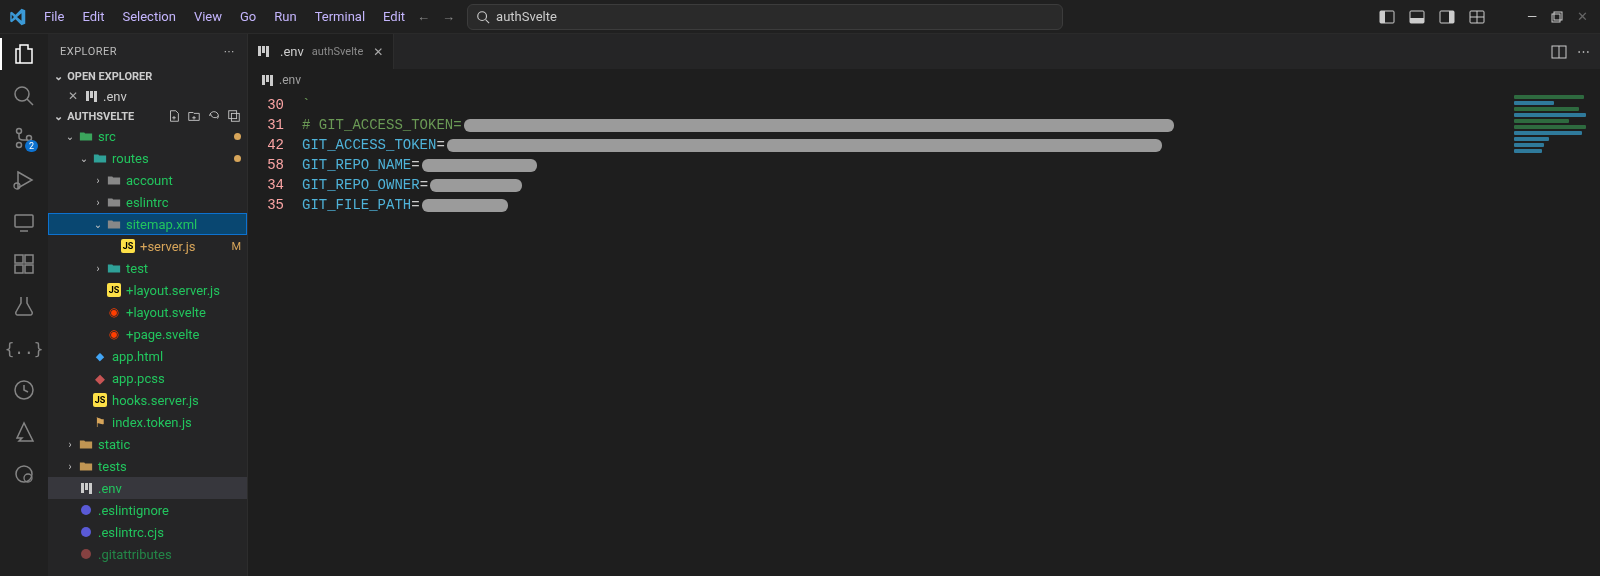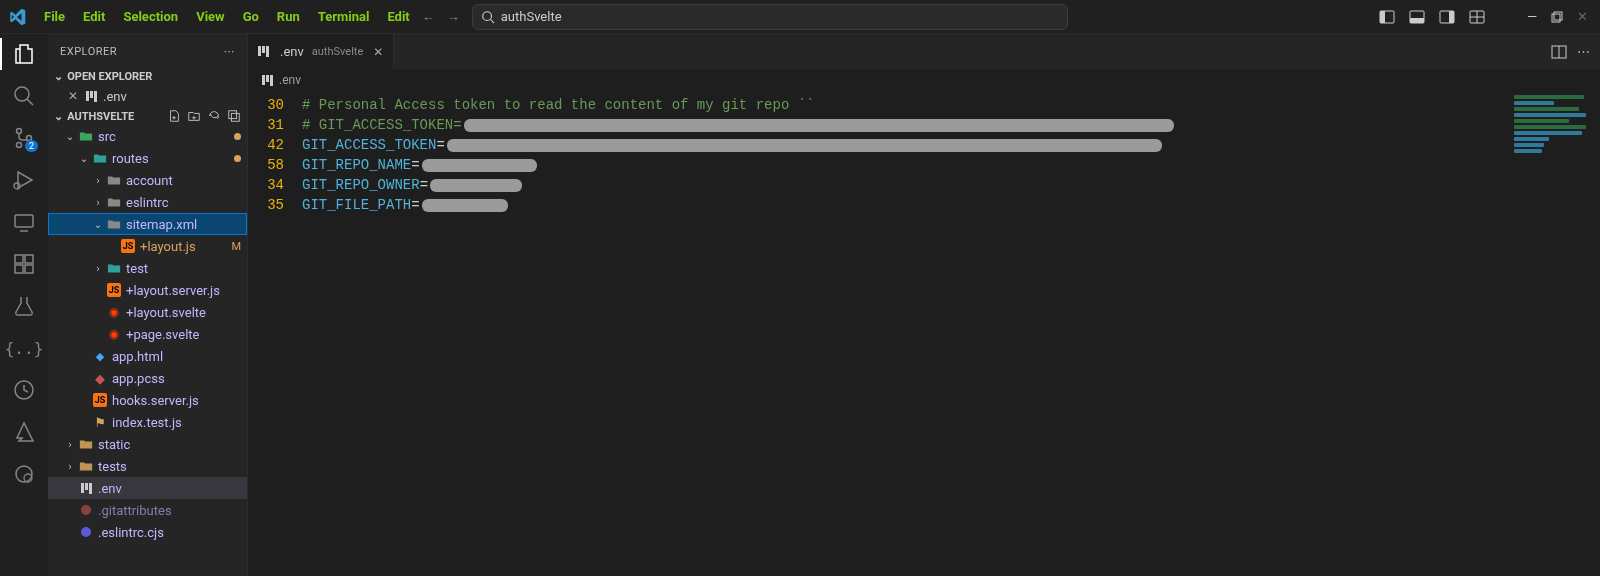--- a/index.html
+++ b/index.html
@@ -19,21 +19,21 @@
     height: 34px;
     background: #202020;
     display: flex;
     align-items: center;
     padding: 0 8px;
     gap: 4px;
     border-bottom: 1px solid #2a2a2a;
   }
   .logo { width: 18px; height: 18px; display:flex; align-items:center; justify-content:center; }
   .menu { display: flex; gap: 2px; margin-left: 6px; }
-  .menu-item { padding: 4px 8px; cursor: default; color: #84cc16; font-weight: bold; }
+  .menu-item { padding: 4px 8px; cursor: default; color: #c4b5fd; }
   .nav-arrows { display:flex; gap:12px; margin-left:auto; margin-right:8px; color:#8a8a8a;}
   .nav-arrows span { cursor:default; }
   .search-box {
     flex: 0 0 596px;
     height: 26px;
     background: #2a2a2a;
     border: 1px solid #3c3c3c;
     border-radius: 6px;
     display: flex;
     align-items: center;
@@ -67,55 +67,55 @@
   .section-header { display:flex; align-items:center; padding:2px 6px; font-size:11px; font-weight:bold; color:#ccc; gap:4px; cursor:default;}
   .section-header.project { text-transform:uppercase; }
   .section-actions { margin-left:auto; display:flex; gap:6px; color:#ccc;}
   .section-actions span { cursor:default; font-size:13px;}
   .tree { flex:1; overflow:auto; font-size:13px;}
   .tree-row { display:flex; align-items:center; height:22px; padding-right:6px; cursor:default; position:relative; white-space:nowrap;}
   .tree-row.selected { background:#094771; outline:1px solid #0d72d0; outline-offset:-1px;}
   .tree-row.active { background:#37373d; }
   .tree-row .twist { width:16px; text-align:center; color:#c5c5c5; font-size:10px;}
   .tree-row .ficon { width:16px; display:inline-flex; align-items:center; justify-content:center; margin-right:4px;}
-  .tree-row .label { color:#c4b5fd; }
+  .tree-row .label { color:#22c55e; }
   .tree-row .mod { margin-left:auto; color:#d7a55a; font-size:11px;}
   .mod-dot { width:7px; height:7px; border-radius:50%; background:#d7a55a; margin-left:auto;}
   .indent-1 { padding-left: 14px; }
   .indent-2 { padding-left: 28px; }
   .indent-3 { padding-left: 42px; }
   .indent-4 { padding-left: 56px; }
   .open-editors-row { display:flex; align-items:center; height:22px; padding-left:20px; gap:6px; cursor:default;}
   .close-x { color:#aaa; font-size:12px; width:12px;}
   
   .editor-area { flex:1; display:flex; flex-direction:column; background:#1e1e1e; position:relative;}
   .tabbar { height:35px; background:#252526; display:flex; align-items:stretch;}
   .tab { display:flex; align-items:center; gap:6px; padding:0 10px; background:#1e1e1e; border-right:1px solid #2d2d2d; font-size:13px; cursor:default;}
   .tab .ficon { width:16px; display:inline-flex;}
   .tab .desc { color:#8a8a8a; font-size:11px; margin-left:2px;}
   .tab .close { color:#aaa; margin-left:4px; font-size:12px;}
   .tab-actions { margin-left:auto; display:flex; align-items:center; gap:10px; padding:0 10px; color:#ccc;}
   .breadcrumb { height:22px; display:flex; align-items:center; padding:0 14px; gap:6px; font-size:12px; color:#a0a0a0; background:#1e1e1e;}
   .editor-body { flex:1; display:flex; position:relative; font-family: Consolas,"Courier New",monospace; font-size:14px;}
-  .gutter { width:50px; text-align:right; padding:4px 14px 0 0; color:#eab308; line-height:20px;}
+  .gutter { width:50px; text-align:right; padding:4px 14px 0 0; color:#fca5a5; line-height:20px;}
   .code { flex:1; padding:4px 0 0 4px; line-height:20px; position:relative;}
   .code-line { white-space:pre; height:20px; display:flex; align-items:center;}
   .tk-comment { color:#6a9955; }
   .tk-key { color:#4fb3d9; }
   .tk-eq { color:#cccccc; }
   .tk-url { color:#6a9955; text-decoration:underline;}
   .redact { display:inline-block; height:13px; background:#9b9b9b; border-radius:6px; margin-left:2px;}
   .minimap { position:absolute; right:6px; top:4px; width:80px; height:70px; background:linear-gradient(#1e1e1e,#1e1e1e); }
   .minimap .ml { height:4px; margin-bottom:2px; border-radius:1px;}
   
   svg { display:block; }
   .ic-folder { fill:#c09553; }
   .ic-folder-green { fill:#3ba55c; }
   .ic-folder-teal { fill:#2fa198; }
-  .ic-js { background:#f97316; color:#000; width:14px; height:14px; border-radius:2px; font-size:9px; font-weight:bold; display:flex; align-items:center; justify-content:center;}
+  .ic-js { background:#fde047; color:#000; width:14px; height:14px; border-radius:2px; font-size:9px; font-weight:bold; display:flex; align-items:center; justify-content:center;}
   .ic-svelte { color:#ff3e00; font-size:12px;}
   .ic-html { color:#42a5f5; font-size:11px;}
   .ic-env { display:flex; gap:1px;}
   .ic-env span { width:3px; height:10px; background:#cccccc;}
   .ic-env span:nth-child(2){height:7px;}
   .ic-env span:nth-child(3){height:11px;}
   .ic-dot { width:10px; height:10px; border-radius:50%; background:#5a5ad6;}
 </style>
 </head>
 <body>
@@ -354,21 +354,21 @@
               <path fill="#888" d="M1 2h5l1 1h8v8H1z"></path>
             </svg>
           </span>
           <span class="label">sitemap.xml</span>
         </div>
       <div class="tree-row indent-4">
           <span class="twist"></span>
           <span class="ficon">
             <span class="ic-js">JS</span>
           </span>
-          <span class="label" style="color:#d7a55a">+layout.js</span>
+          <span class="label" style="color:#d7a55a">+server.js</span>
           <span class="mod">M</span>
         </div>
       <div class="tree-row indent-3">
           <span class="twist">›</span>
           <span class="ficon">
             <svg width="14" height="12" viewBox="0 0 16 12">
               <path fill="#2fa198" d="M1 2h5l1 1h8v8H1z"></path>
             </svg>
           </span>
           <span class="label">test</span>
@@ -403,21 +403,21 @@
       <div class="tree-row indent-2">
           <span class="twist"></span>
           <span class="ficon">
             <span class="ic-js">JS</span>
           </span>
           <span class="label">hooks.server.js</span>
         </div>
       <div class="tree-row indent-2">
           <span class="twist"></span>
           <span class="ficon" style="color:#d7a55a">⚑</span>
-          <span class="label">index.test.js</span>
+          <span class="label">index.token.js</span>
         </div>
       <div class="tree-row indent-1">
           <span class="twist">›</span>
           <span class="ficon">
             <svg width="14" height="12" viewBox="0 0 16 12">
               <path class="ic-folder" d="M1 2h5l1 1h8v8H1z"></path>
             </svg>
           </span>
           <span class="label">static</span>
         </div>
@@ -434,33 +434,40 @@
           <span class="twist"></span>
           <span class="ficon">
             <span class="ic-env">
               <span></span>
               <span></span>
               <span></span>
             </span>
           </span>
           <span class="label">.env</span>
         </div>
+      <div class="tree-row indent-1">
+          <span class="twist"></span>
+          <span class="ficon">
+            <span class="ic-dot"></span>
+          </span>
+          <span class="label">.eslintignore</span>
+        </div>
+      <div class="tree-row indent-1">
+          <span class="twist"></span>
+          <span class="ficon">
+            <span class="ic-dot"></span>
+          </span>
+          <span class="label">.eslintrc.cjs</span>
+        </div>
       <div class="tree-row indent-1" style="opacity:0.6">
           <span class="twist"></span>
           <span class="ficon">
             <span class="ic-dot" style="background:#c75454"></span>
           </span>
           <span class="label">.gitattributes</span>
-        </div>
-      <div class="tree-row indent-1">
-          <span class="twist"></span>
-          <span class="ficon">
-            <span class="ic-dot"></span>
-          </span>
-          <span class="label">.eslintrc.cjs</span>
         </div>
     </div>
   </div>
 
   <div class="editor-area">
     <div class="tabbar">
       <div class="tab">
         <span class="ficon">
             <span class="ic-env">
               <span></span>
@@ -495,21 +502,21 @@
     <div class="editor-body">
       <div class="gutter">
         <div>30</div>
         <div>31</div>
         <div>42</div>
         <div>58</div>
         <div>34</div>
         <div>35</div>
       </div>
       <div class="code">
-        <div class="code-line"><span class="tk-comment"># Personal Access token to read the content of my git repo `</span><span class="tk-comment">`</span></div>
+        <div class="code-line"><span class="tk-comment">`</span></div>
         <div class="code-line"><span class="tk-comment"># GIT_ACCESS_TOKEN=</span><span class="redact" style="width:710px"></span></div>
         <div class="code-line"><span class="tk-key">GIT_ACCESS_TOKEN</span><span class="tk-eq">=</span><span class="redact" style="width:715px"></span></div>
         <div class="code-line"><span class="tk-key">GIT_REPO_NAME</span><span class="tk-eq">=</span><span class="redact" style="width:115px"></span></div>
         <div class="code-line"><span class="tk-key">GIT_REPO_OWNER</span><span class="tk-eq">=</span><span class="redact" style="width:92px"></span></div>
         <div class="code-line"><span class="tk-key">GIT_FILE_PATH</span><span class="tk-eq">=</span><span class="redact" style="width:86px"></span></div>
       </div>
       <div class="minimap">
         <div class="ml" style="width:70px;background:#2e6a3f"></div>
         <div class="ml" style="width:40px;background:#2f7a9b"></div>
         <div class="ml" style="width:65px;background:#2e6a3f"></div>

